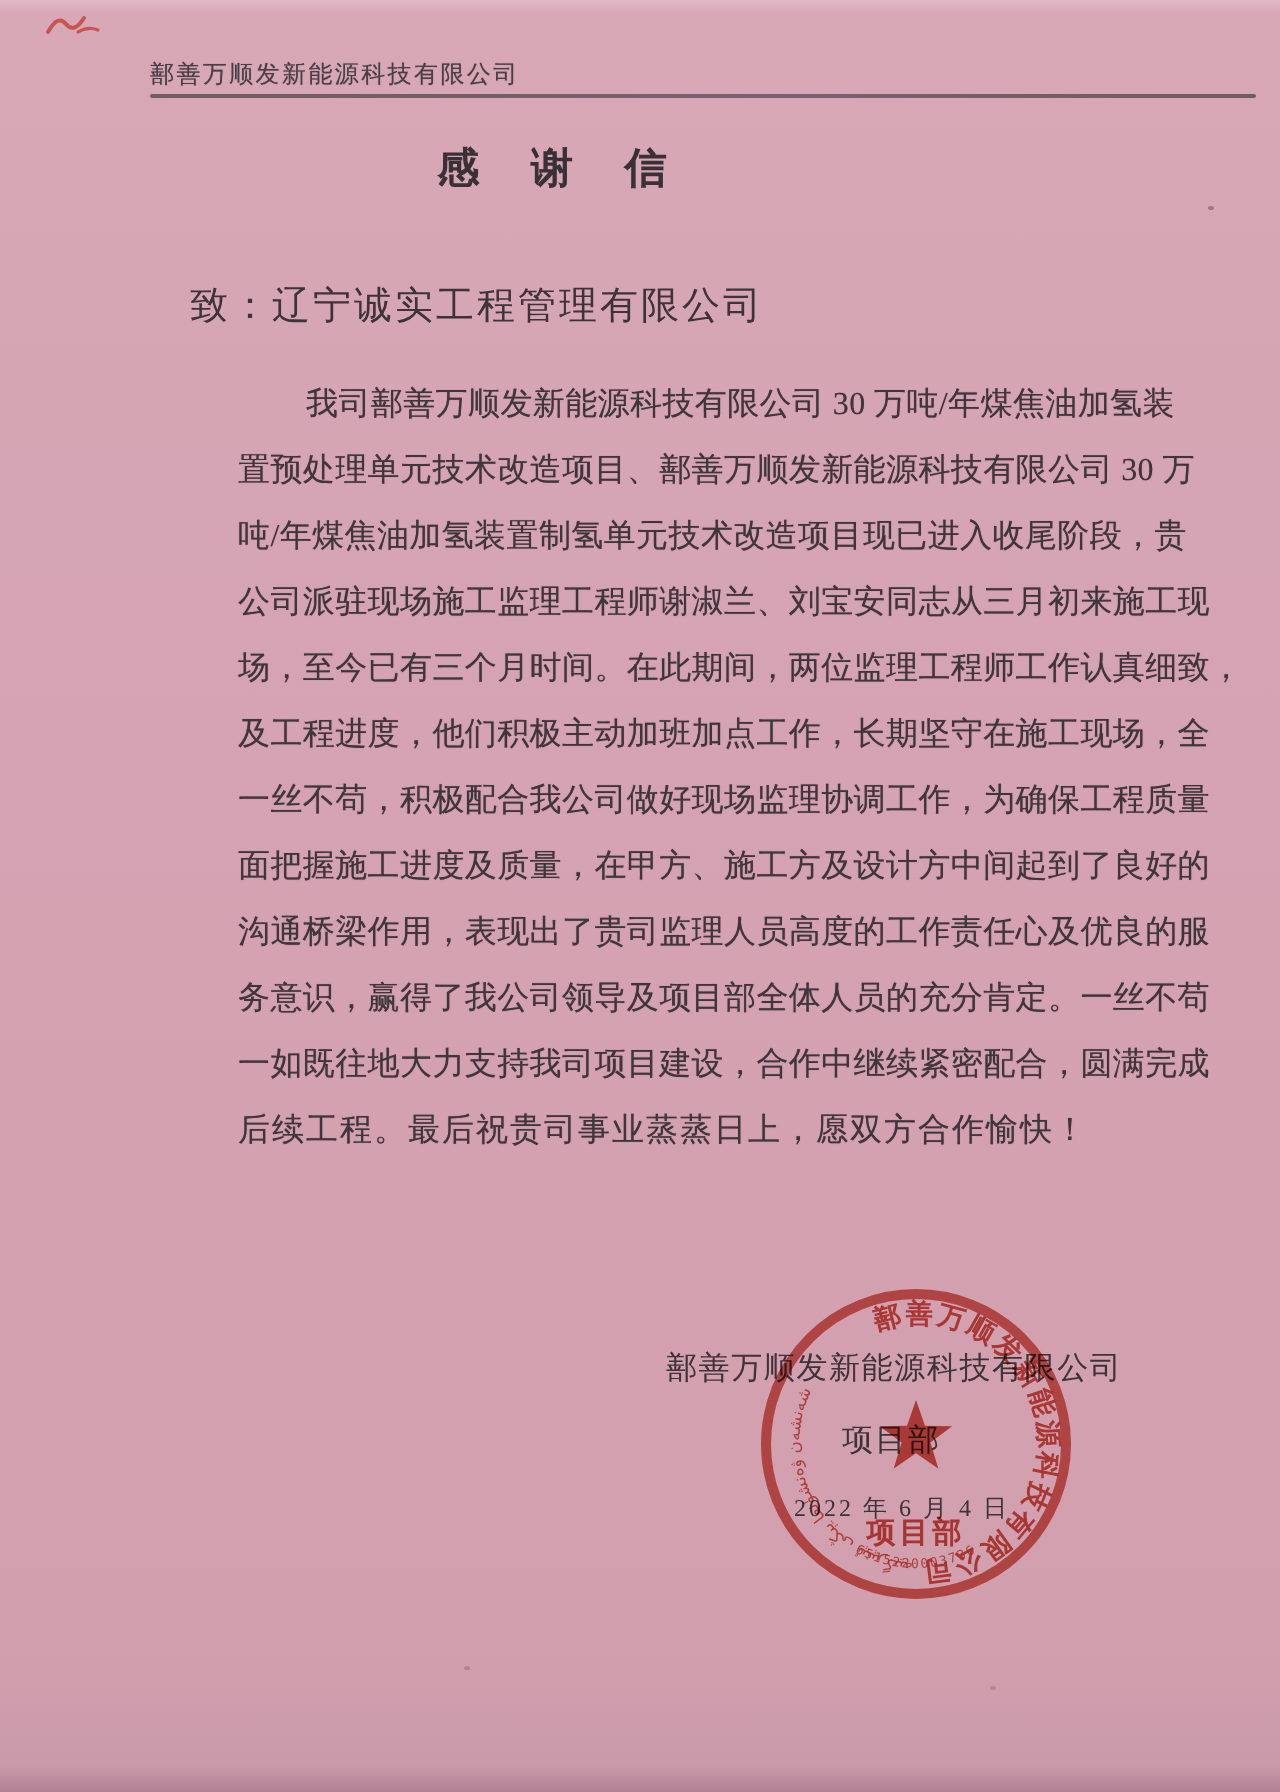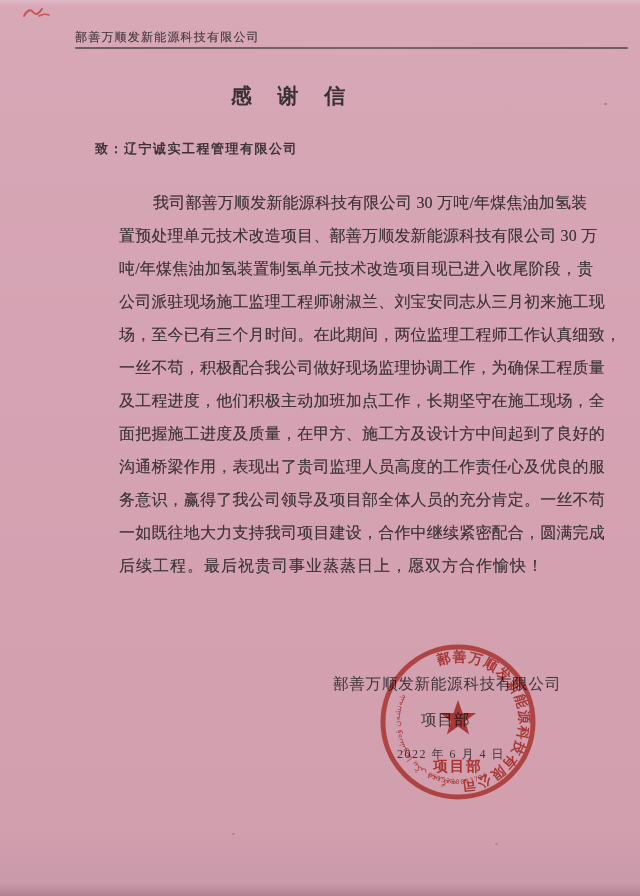--- a/index.html
+++ b/index.html
@@ -27,29 +27,29 @@
     position:absolute;left:75px;top:29px;
     font-size:12px;letter-spacing:1.2px;color:#4a3f45;
     text-shadow:0 0 .4px rgba(74,63,69,.6);
   }
   .header-rule{
     position:absolute;left:75px;top:47px;width:553px;height:2px;
     background:linear-gradient(90deg,#5d4e55 0%, #665760 55%, #5d4e55 100%);
     opacity:.85;border-radius:1px;
   }
   .title{
-    position:absolute;left:0;top:70px;width:552px;margin:12px;
+    position:absolute;left:0;top:70px;width:552px;margin:0;
     text-align:center;
     font-family:"Liberation Sans","DejaVu Sans",sans-serif;
     font-size:21px;font-weight:700;letter-spacing:10px;text-indent:10px;
     color:#3a3136;
   }
   .recipient{
     position:absolute;left:95px;top:140px;
-    font-size:13px;letter-spacing:1.5px;font-weight:700;
+    font-size:19px;letter-spacing:1.5px;font-weight:400;
     color:#3d3339;
   }
   .body-text{
     position:absolute;left:88px;top:186px;width:468px;
     font-size:16px;color:#3f353b;
     text-shadow:0 0 .4px rgba(63,53,59,.55);
     margin-left:31px;
   }
   .body-text .line{
     height:33px;line-height:33px;
@@ -96,22 +96,22 @@
   <h1 class="title">感 谢 信</h1>
 
   <div class="recipient">致：辽宁诚实工程管理有限公司</div>
 
   <div class="body-text">
     <div class="line first">我司鄯善万顺发新能源科技有限公司 30 万吨/年煤焦油加氢装</div>
     <div class="line">置预处理单元技术改造项目、鄯善万顺发新能源科技有限公司 30 万</div>
     <div class="line">吨/年煤焦油加氢装置制氢单元技术改造项目现已进入收尾阶段，贵</div>
     <div class="line">公司派驻现场施工监理工程师谢淑兰、刘宝安同志从三月初来施工现</div>
     <div class="line">场，至今已有三个月时间。在此期间，两位监理工程师工作认真细致，</div>
+    <div class="line">及工程进度，他们积极主动加班加点工作，长期坚守在施工现场，全</div>
     <div class="line">一丝不苟，积极配合我公司做好现场监理协调工作，为确保工程质量</div>
-    <div class="line">及工程进度，他们积极主动加班加点工作，长期坚守在施工现场，全</div>
     <div class="line">面把握施工进度及质量，在甲方、施工方及设计方中间起到了良好的</div>
     <div class="line">沟通桥梁作用，表现出了贵司监理人员高度的工作责任心及优良的服</div>
     <div class="line">务意识，赢得了我公司领导及项目部全体人员的充分肯定。一丝不苟</div>
     <div class="line">一如既往地大力支持我司项目建设，合作中继续紧密配合，圆满完成</div>
     <div class="line last">后续工程。最后祝贵司事业蒸蒸日上，愿双方合作愉快！</div>
   </div>
 
   <div class="sig-company">鄯善万顺发新能源科技有限公司</div>
   <div class="sig-dept">项目部</div>
   <div class="sig-date">2022 年 6 月 4 日</div>

